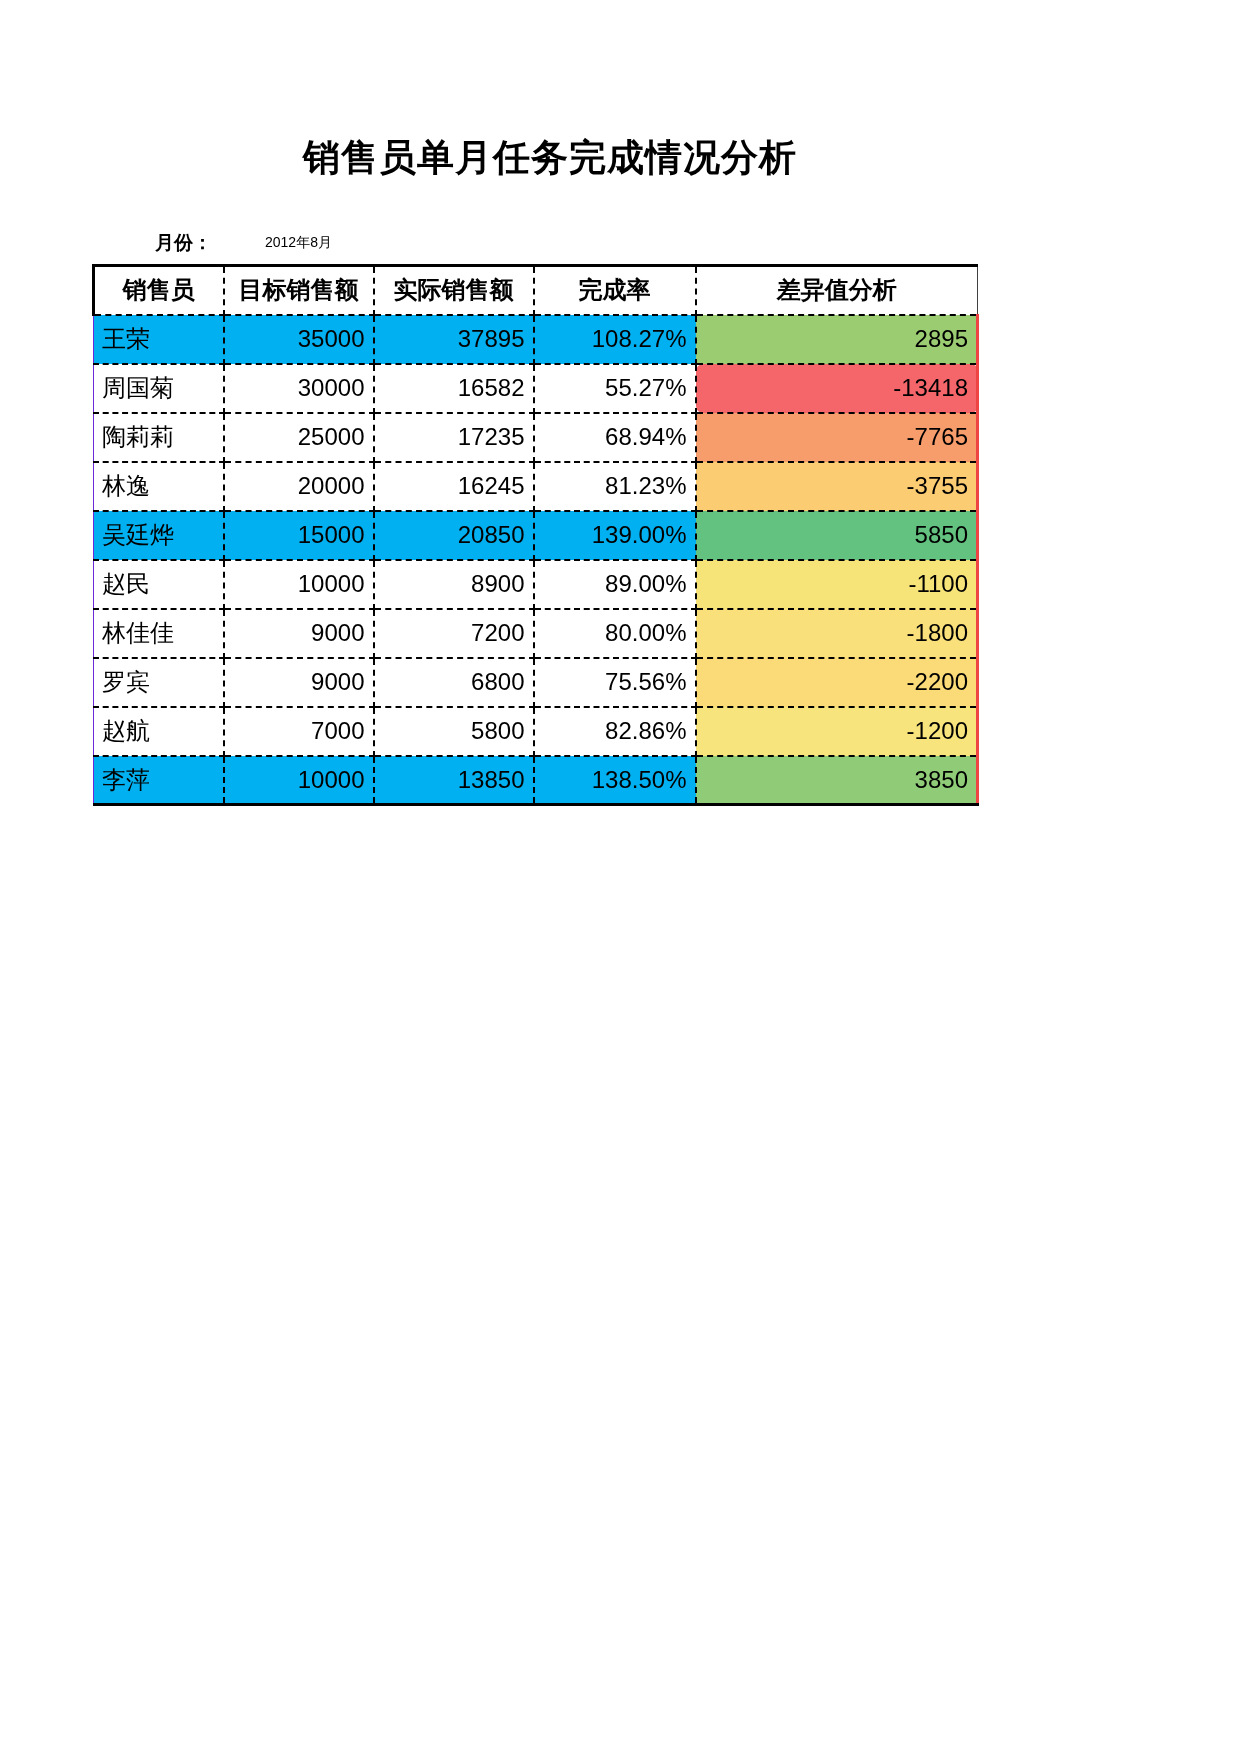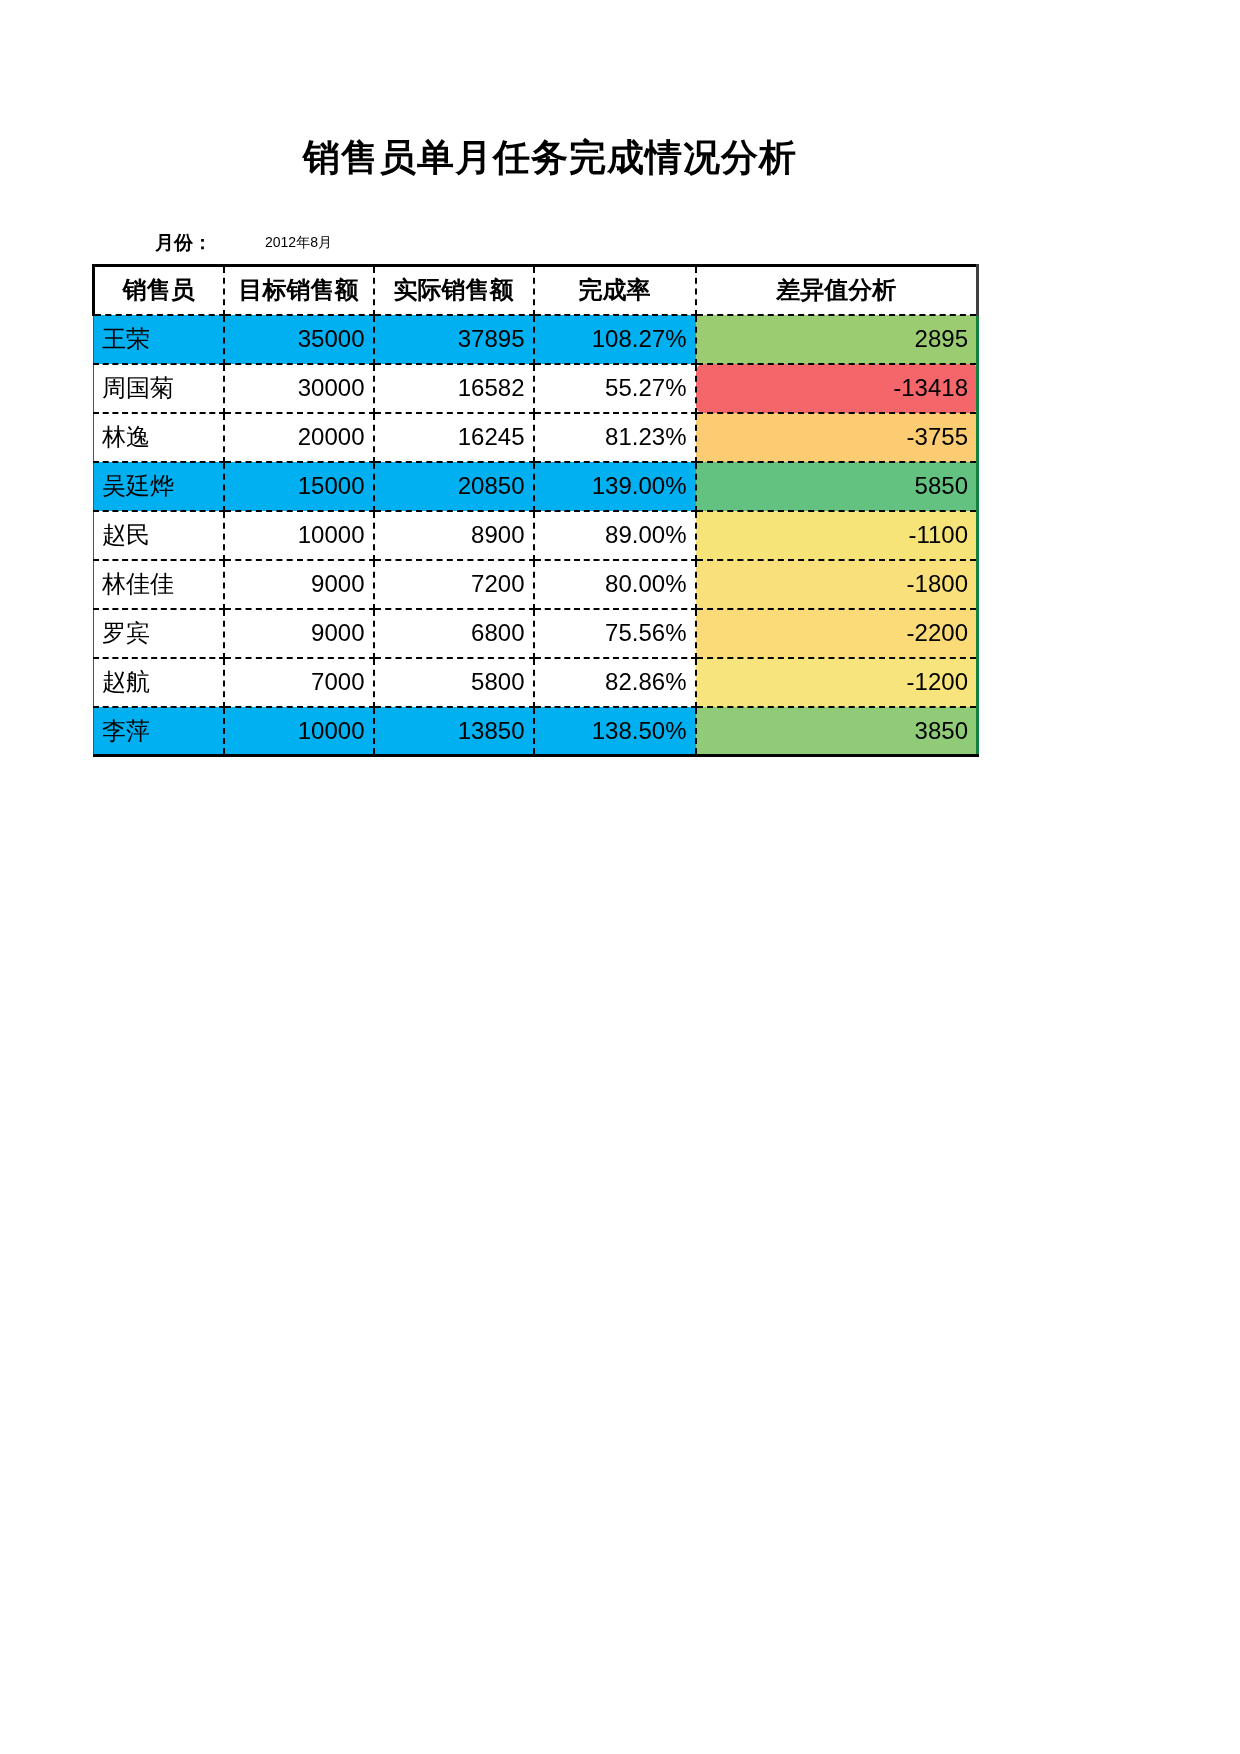--- a/index.html
+++ b/index.html
@@ -79,32 +79,32 @@
   table.grid thead th {
     font-weight: bold;
     text-align: center;
     background: #ffffff;
     border-top: 3px solid #000;
     border-bottom: 2px dashed #000;
     border-left: 2px dashed #000;
     border-right: 2px dashed #000;
   }
   table.grid thead th.first { border-left: 3px solid #000; }
-  table.grid thead th.last  { border-right: 3px solid #404040; }
+  table.grid thead th.last  { border-right: 1px solid #404040; }
 
   table.grid td.name {
     text-align: left;
     border-left: 1px solid #6d28d9;
   }
   table.grid td.num {
     text-align: right;
   }
   table.grid td.diff {
     text-align: right;
-    border-right: 3px solid #15803d;
+    border-right: 3px solid #ef4444;
   }
   tbody tr:last-child td {
     border-bottom: 3px solid #000;
   }
   tr.hl td.name, tr.hl td.num {
     background: #00b0f0;
   }
   tr td.name, tr td.num {
     background: #ffffff;
   }
@@ -147,20 +147,27 @@
           <td class="diff" style="background: rgb(155, 204, 114);">2895</td>
         </tr>
         <tr>
           <td class="name">周国菊</td>
           <td class="num">30000</td>
           <td class="num">16582</td>
           <td class="num">55.27%</td>
           <td class="diff" style="background: rgb(244, 102, 106); border-radius: 7px;">-13418</td>
         </tr>
         <tr>
+          <td class="name">陶莉莉</td>
+          <td class="num">25000</td>
+          <td class="num">17235</td>
+          <td class="num">68.94%</td>
+          <td class="diff" style="background: rgb(247, 156, 107);">-7765</td>
+        </tr>
+        <tr>
           <td class="name">林逸</td>
           <td class="num">20000</td>
           <td class="num">16245</td>
           <td class="num">81.23%</td>
           <td class="diff" style="background: rgb(251, 204, 114);">-3755</td>
         </tr>
         <tr class="hl">
           <td class="name">吴廷烨</td>
           <td class="num">15000</td>
           <td class="num">20850</td>

